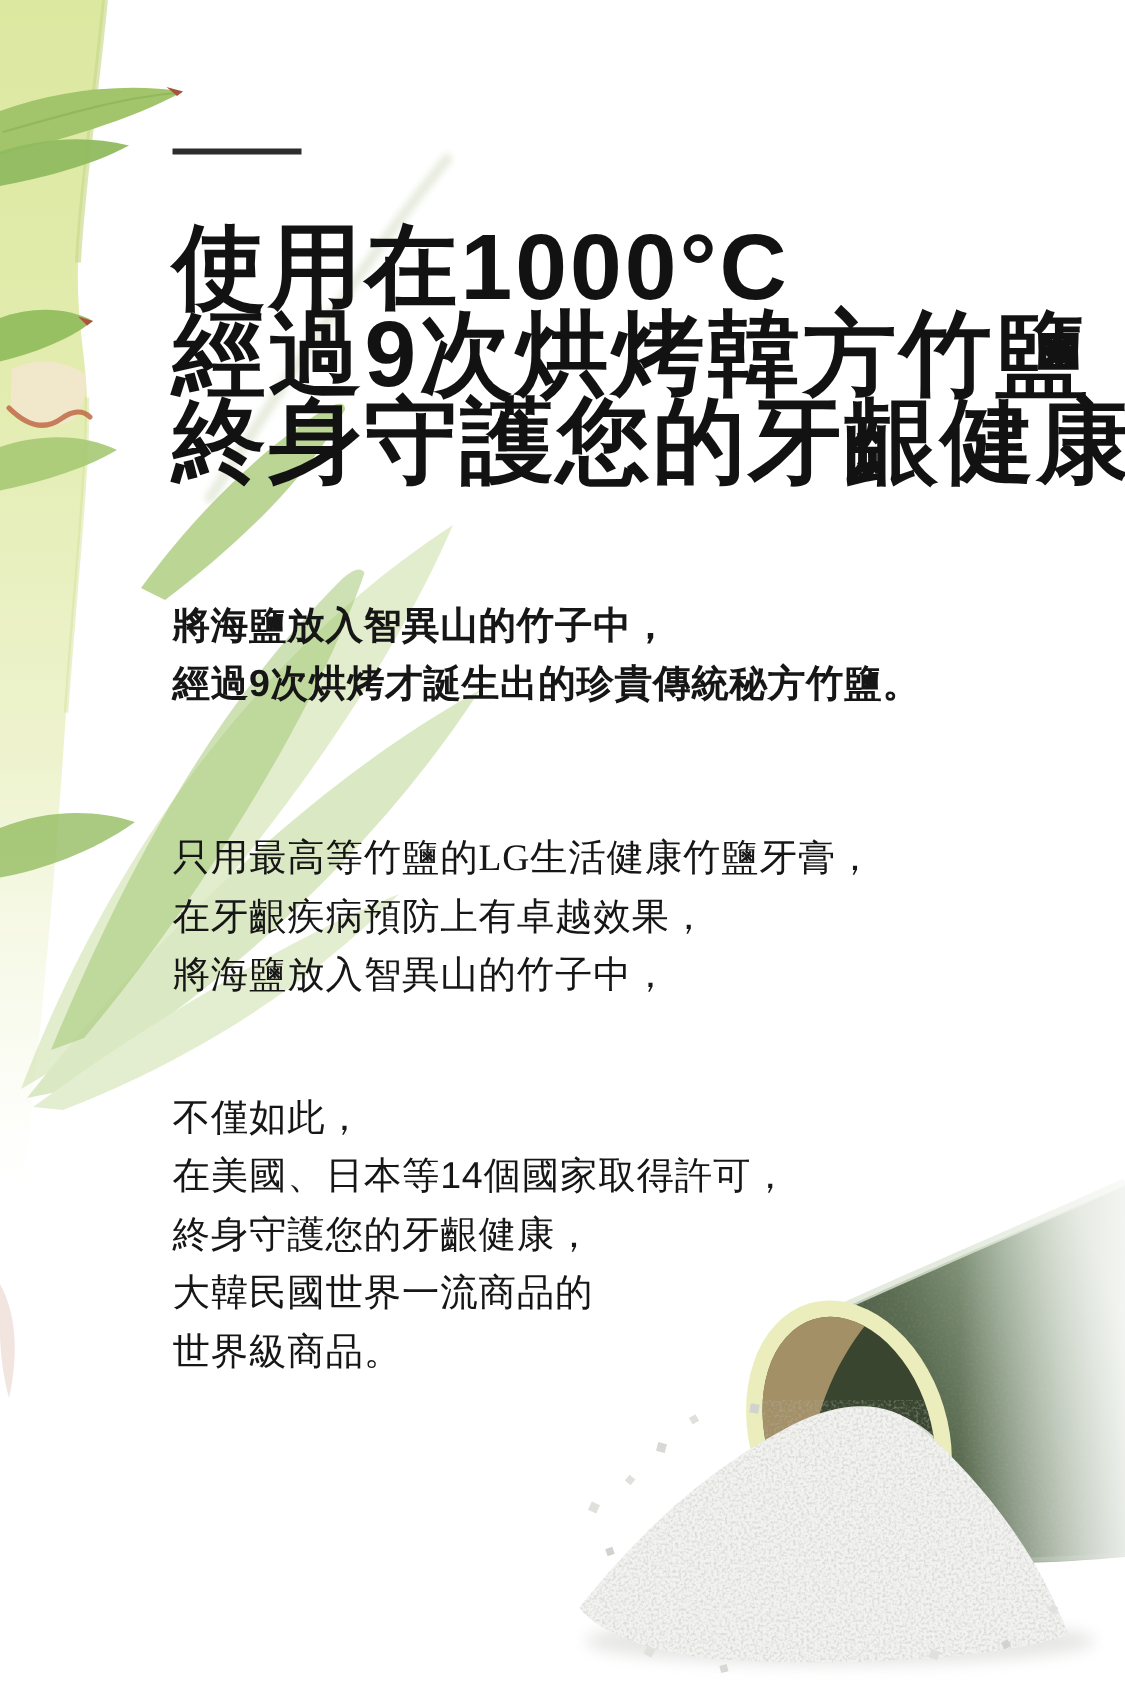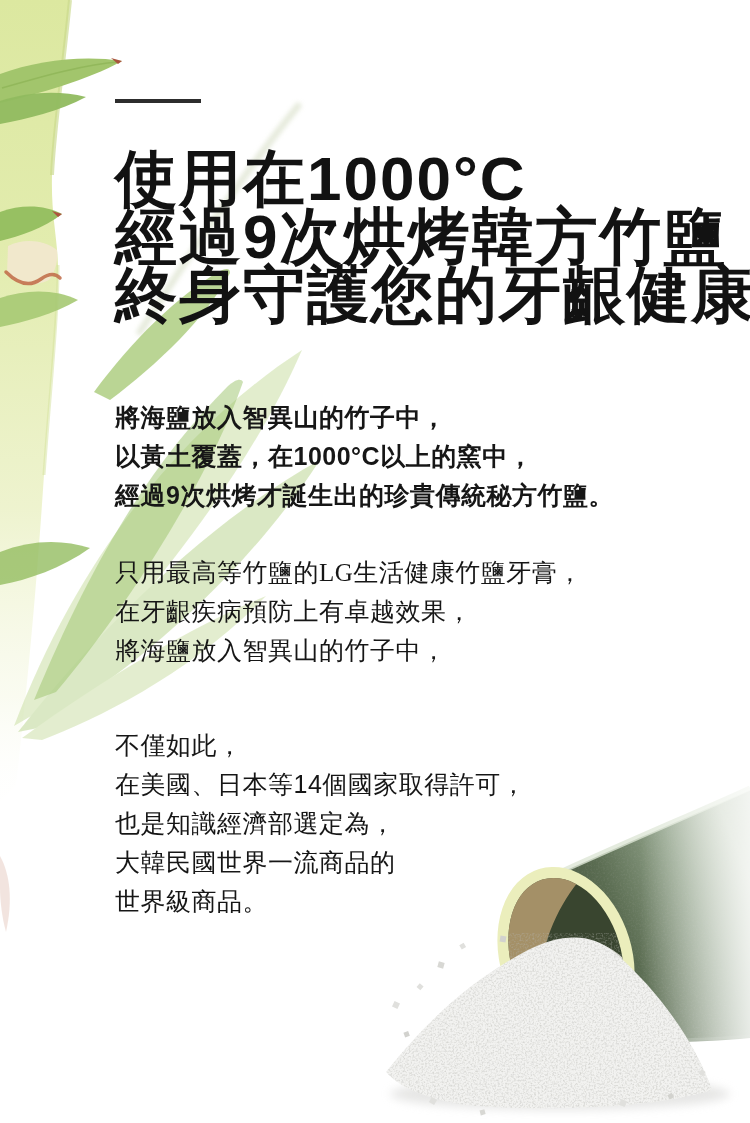--- a/index.html
+++ b/index.html
@@ -154,31 +154,30 @@
   <div class="divider"></div>
 
   <h1 class="headline" style="margin:0;">
     <span class="hl-line">使用在1000°C</span>
     <span class="hl-line">經過9次烘烤韓方竹鹽</span>
     <span class="hl-line">終身守護您的牙齦健康</span>
   </h1>
 
   <p class="para para-1" style="margin:0;">
     <span class="p-line">將海鹽放入智異山的竹子中，</span>
-    <span class="p-line">以黃土覆蓋，在1000°C以上的窯中，</span>
     <span class="p-line">經過9次烘烤才誕生出的珍貴傳統秘方竹鹽。</span>
   </p>
 
   <p class="para para-2" style="margin:0;font-family:Liberation Serif, serif;">
     <span class="p-line">只用最高等竹鹽的LG生活健康竹鹽牙膏，</span>
     <span class="p-line">在牙齦疾病預防上有卓越效果，</span>
     <span class="p-line">將海鹽放入智異山的竹子中，</span>
   </p>
 
   <p class="para para-3" style="margin:0;">
     <span class="p-line">不僅如此，</span>
     <span class="p-line">在美國、日本等14個國家取得許可，</span>
-    <span class="p-line">也是知識經濟部選定為，</span>
+    <span class="p-line">終身守護您的牙齦健康，</span>
     <span class="p-line">大韓民國世界一流商品的</span>
     <span class="p-line">世界級商品。</span>
   </p>
 
 </div>
 
 </body></html>

